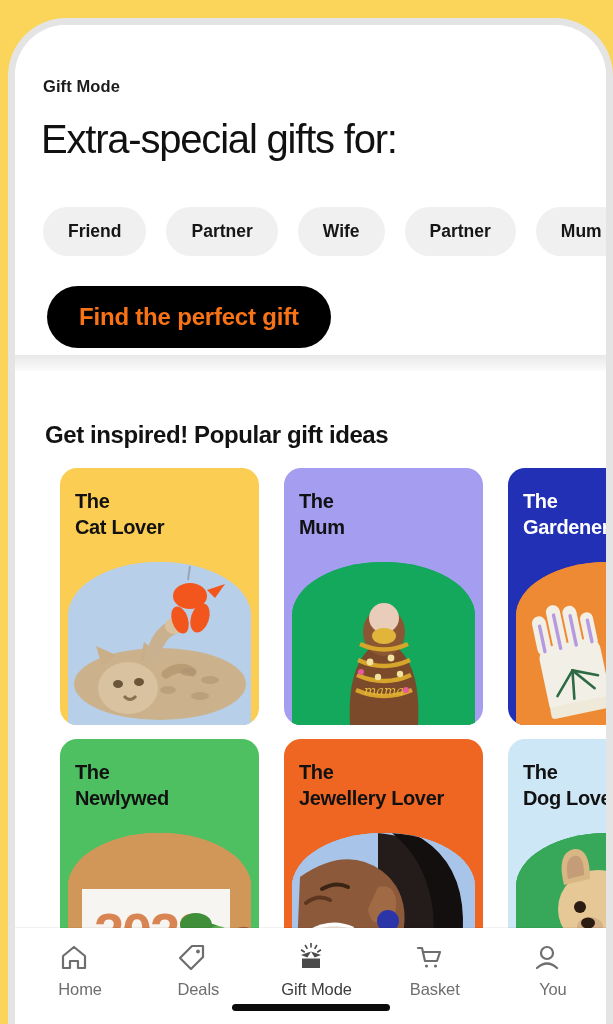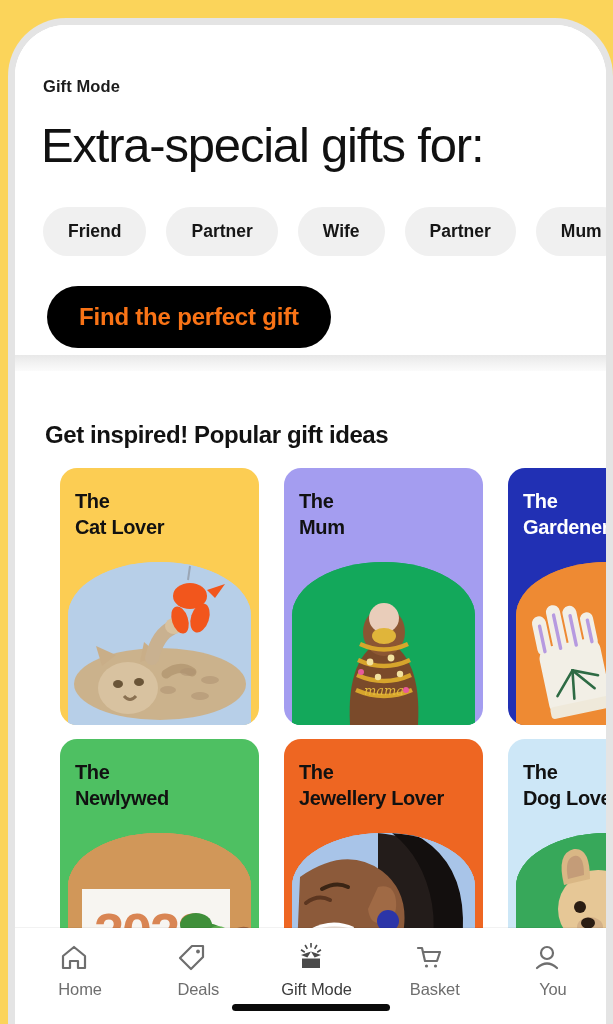--- a/index.html
+++ b/index.html
@@ -54,21 +54,21 @@
     font-size: 16.5px;
     font-weight: 700;
     color: #1c1c1c;
     letter-spacing: .1px;
   }
 
   #hero-title {
     position: absolute;
     left: 26px;
     top: 92px;
-    font-size: 49px;
+    font-size: 40px;
     font-weight: 400;
     color: #111111;
     letter-spacing: -1.2px;
     white-space: nowrap;
   }
 
   
   #chip-row {
     position: absolute;
     left: 28px;

